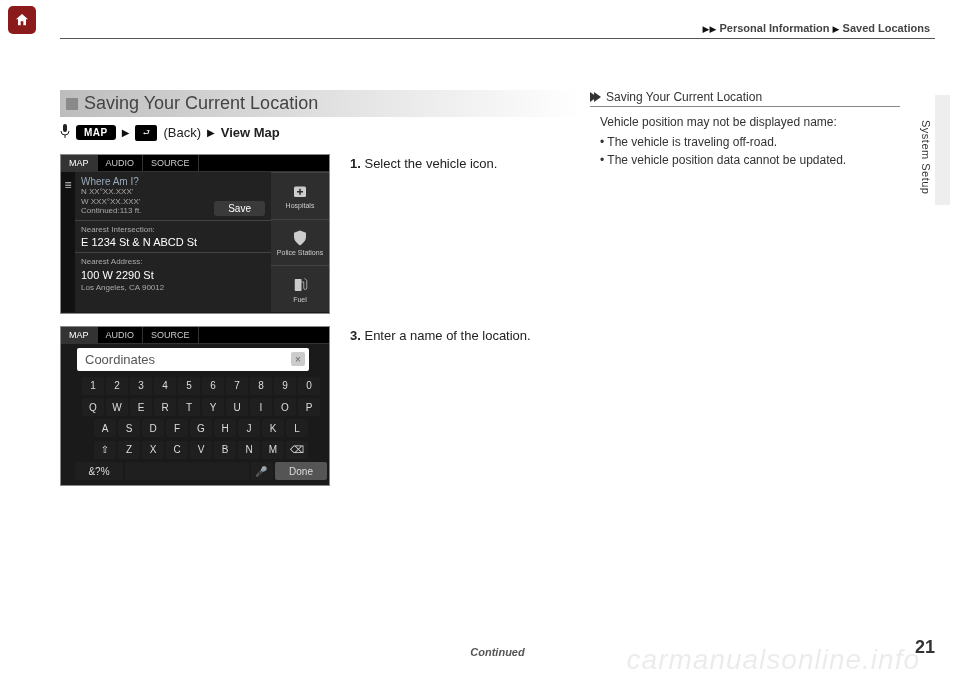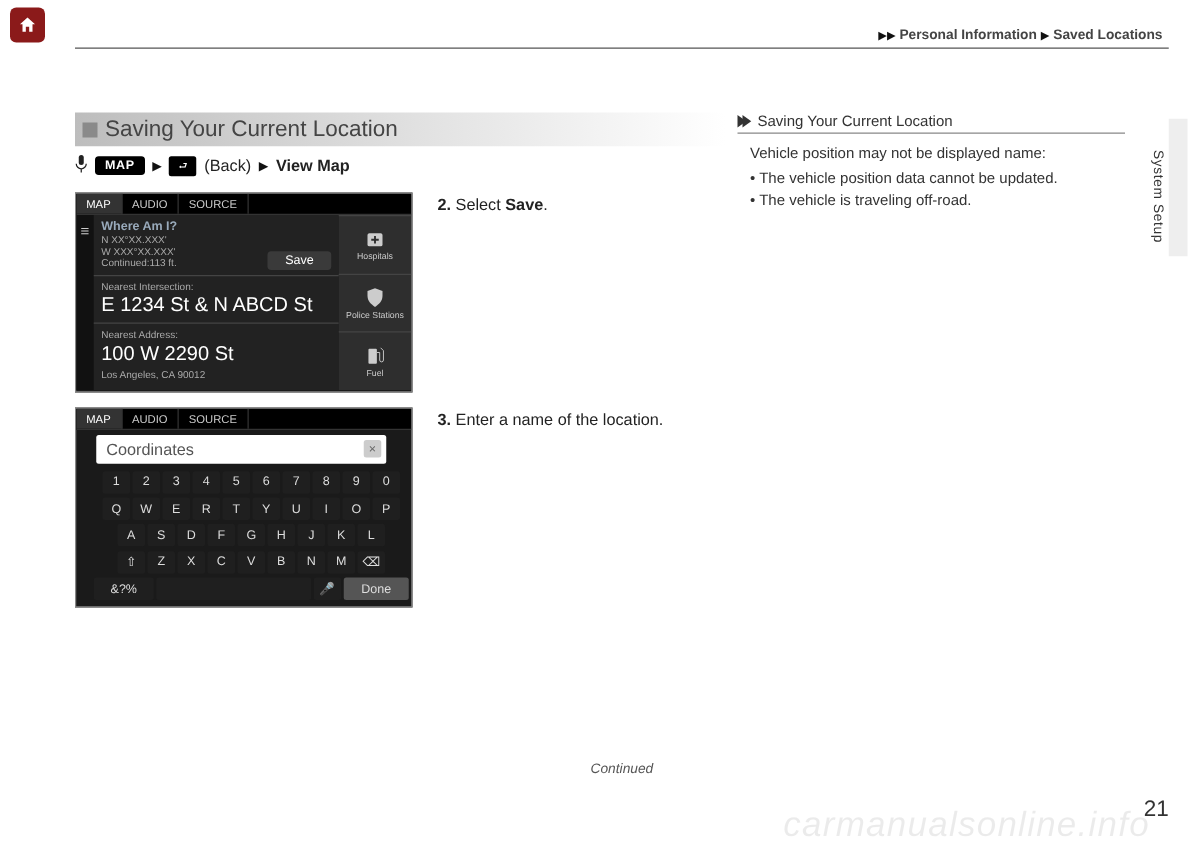--- a/index.html
+++ b/index.html
@@ -167,36 +167,36 @@
       display:flex;
       flex-direction:column;
       align-items:center;
       justify-content:center;
       font-size:7px;
       color:#ccc;
       border-top:1px solid #444;
       gap:2px;
     }
     .ss-right-item svg { width:18px; height:18px; fill:#ccc;}
-    .ss-title { color:#9ab; font-size:10px;font-weight:bold;}
+    .ss-title { color:#9ab; font-size:10px;}
     .ss-sub { color:#aaa; font-size:8px; line-height:1.2;}
     .ss-save {
       background:#3a3a3a;
       color:#fff;
       font-size:10px;
       padding:2px 14px;
       border-radius:3px;
       align-self:flex-end;
       margin-top:-2px;
     }
     .ss-sep {
       border-top:1px solid #444;
       margin:2px -6px;
     }
-    .ss-white { color:#fff; font-size:16px;}
+    .ss-white { color:#fff; font-size:11px;}
     
     .kb-body {
       display:flex;
       flex-direction:column;
       height:calc(100% - 18px);
       margin-left:12px;
     }
     .kb-input {
       background:#fff;
       color:#555;
@@ -269,21 +269,22 @@
     .sn-body { padding-left:10px; line-height:1.5;}
     .sn-body ul { list-style:none; margin-top:2px;}
     .sn-body li::before { content:"• "; }
 
     .footer {
       position:absolute;
       bottom:20px;
       left:60px;
       right:25px;
       display:flex;
-      align-items:flex-start;
+      align-items:flex-end;
+      font-weight:bold;
     }
     .continued {
       position:absolute;
       left:50%;
       transform:translateX(-50%);
       font-size:11px;
       font-style:italic;
       color:#555;
     }
     .page-num {
@@ -387,21 +388,21 @@
             <svg viewBox="0 0 24 24">
                 <rect x="5" y="4" width="9" height="16" rx="1"></rect>
                 <path d="M14 8h3v8a2 2 0 004 0V6l-3-3" stroke="#ccc" fill="none"></path>
               </svg>
             <span>Fuel</span>
           </div>
         </div>
       </div>
     </div>
     <ul class="steps">
-      <li><span class="sb">2.</span> <span>Select </span><b>Save</b><span>.</span></li>
+      <li><span class="sb">1.</span> <span>Select the vehicle icon.</span></li>
     </ul>
   </div>
 
   <div class="content-row">
     <div class="screenshot">
       <div class="ss-tabs">
         <div class="ss-tab active">MAP</div>
         <div class="ss-tab">AUDIO</div>
         <div class="ss-tab">SOURCE</div>
       </div>
@@ -476,22 +477,22 @@
   <div class="sn-head">
     <span class="sn-dbl">
         <span class="sn-tri"></span>
         <span class="sn-tri" style="margin-left:-3px"></span>
       </span>
     <span>Saving Your Current Location</span>
   </div>
   <div class="sn-body">
     <div>Vehicle position may not be displayed name:</div>
     <ul>
+      <li>The vehicle is traveling off-road.</li>
       <li>The vehicle position data cannot be updated.</li>
-      <li>The vehicle is traveling off-road.</li>
     </ul>
   </div>
 </div>
 
 <div class="footer">
   <span class="continued">Continued</span>
   <span class="page-num">21</span>
 </div>
 <div class="watermark">carmanualsonline.info</div>
 

